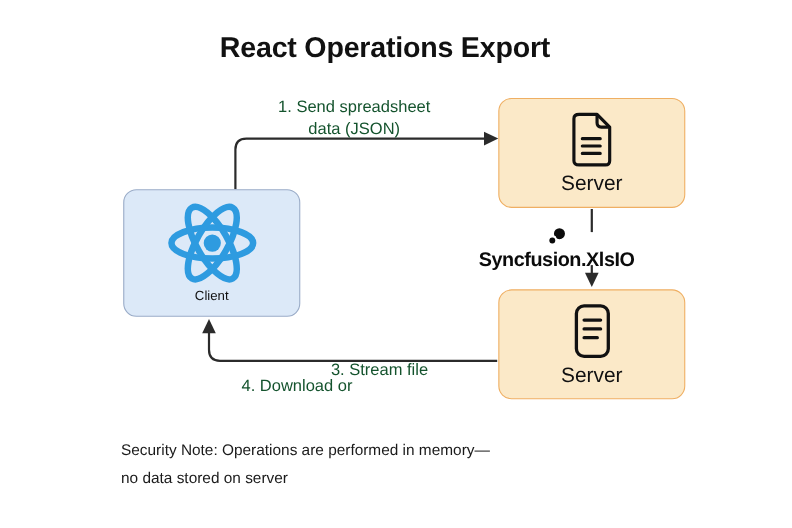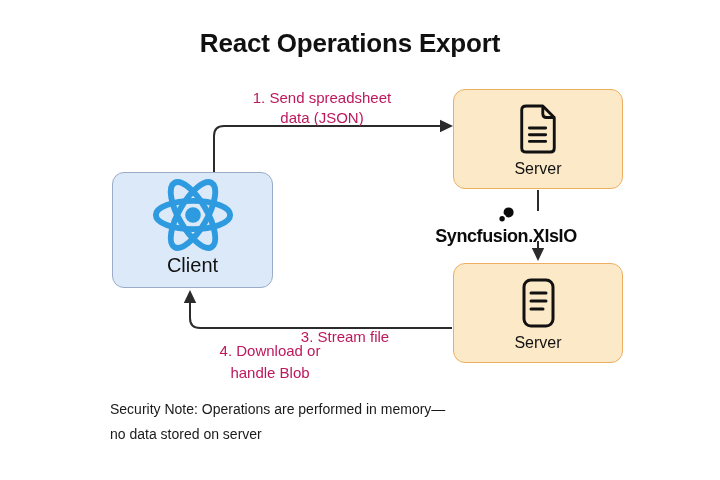--- a/index.html
+++ b/index.html
@@ -27,24 +27,24 @@
   }
   .node-server-top{
     left:453px;top:89px;width:170px;height:100px;
     background:var(--server-fill);border:1.5px solid var(--server-border);
   }
   .node-server-bottom{
     left:453px;top:263px;width:170px;height:100px;
     background:var(--server-fill);border:1.5px solid var(--server-border);
   }
   .node-icon{flex:1;display:flex;align-items:center;justify-content:center;padding-top:6px;}
-  .node-label{font-size:20px;font-weight:400;color:#111;padding-bottom:12px;line-height:1;}
-  .node-server-top .node-label,.node-server-bottom .node-label{font-size:16px;padding-bottom:11px;}
+  .node-label{font-size:12px;font-weight:400;color:#111;padding-bottom:12px;line-height:1;}
+  .node-server-top .node-label,.node-server-bottom .node-label{font-size:19px;padding-bottom:11px;}
   .overlay{position:absolute;left:0;top:0;width:720px;height:480px;pointer-events:none;}
-  .edge-label{position:absolute;text-align:center;font-size:15px;line-height:20px;color:#be185d;}
+  .edge-label{position:absolute;text-align:center;font-size:15px;line-height:20px;color:#14532d;}
   .label-step1{left:212px;top:88px;width:220px;}
   .label-step3{left:245px;top:307px;width:200px;margin-top:20px;}
   .label-step4{left:170px;top:340px;width:200px;line-height:22px;}
   .label-library{
     position:absolute;left:420px;top:213px;width:172px;height:26px;
     display:flex;align-items:center;justify-content:center;gap:3px;flex-direction:column;
   }
   .library-text{font-size:18px;font-weight:700;letter-spacing:-0.4px;color:#0b0b0b;white-space:nowrap;}
   .security-note{
     position:absolute;left:110px;top:397px;width:500px;text-align:left;
@@ -124,21 +124,20 @@
         <circle cx="4.1" cy="12.7" r="2.7" fill="#0b0b0b"></circle>
       </svg>
     </span>
     <span class="library-text">Syncfusion.XlsIO</span>
   </div>
 
   <div class="edge-label label-step3">3. Stream file</div>
 
   <div class="edge-label label-step4">
     <div>4. Download or</div>
-    <div>handle Blob</div>
   </div>
 
   <div class="security-note">
     <div>Security Note: Operations are performed in memory—</div>
     <div>no data stored on server</div>
   </div>
 
 </div>
 
 </body></html>

